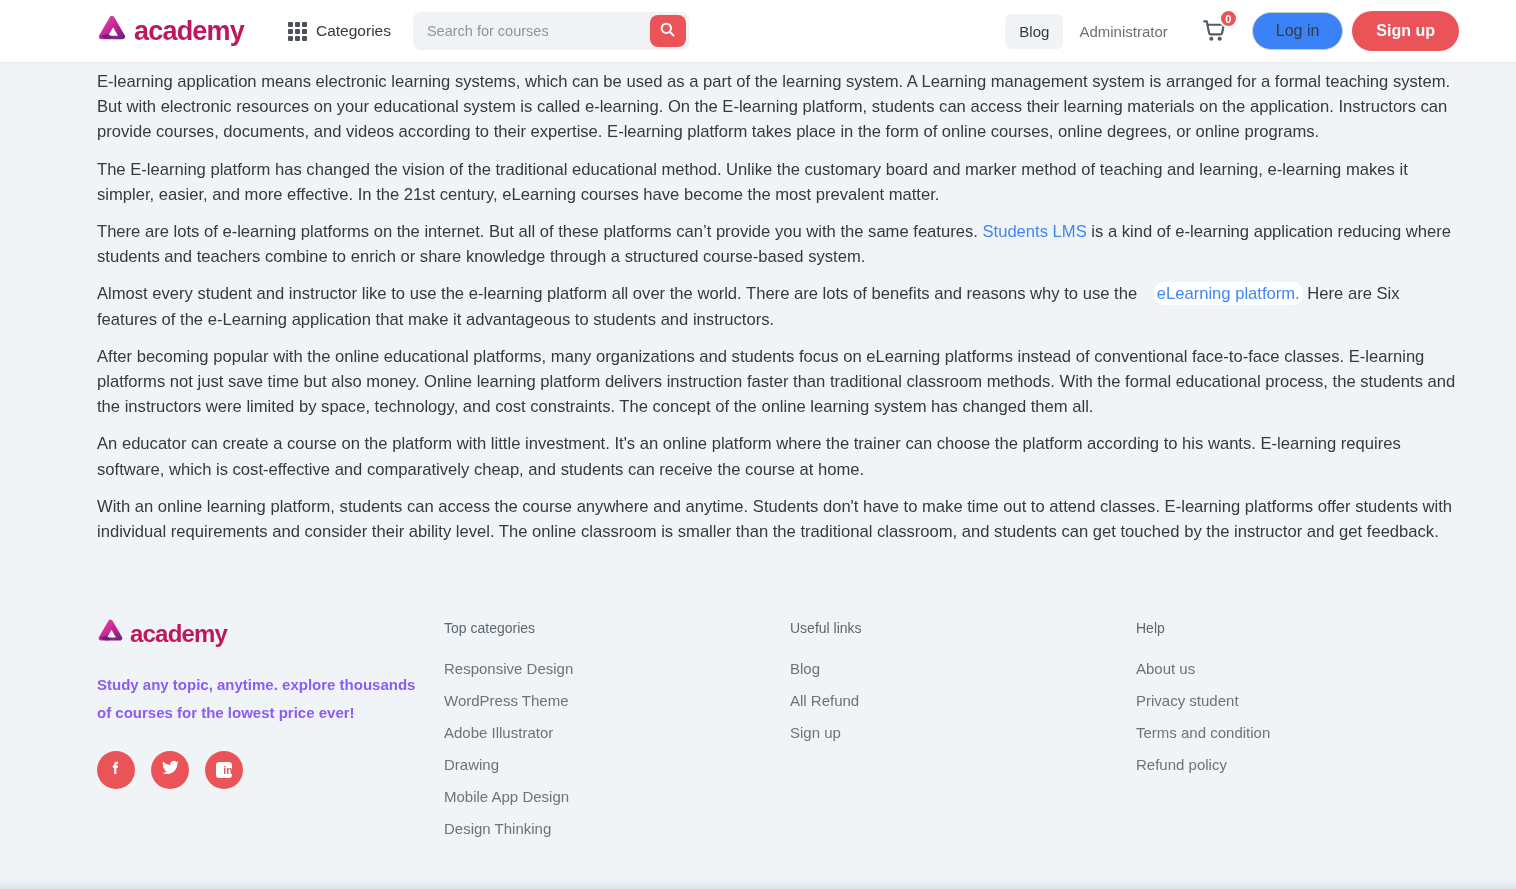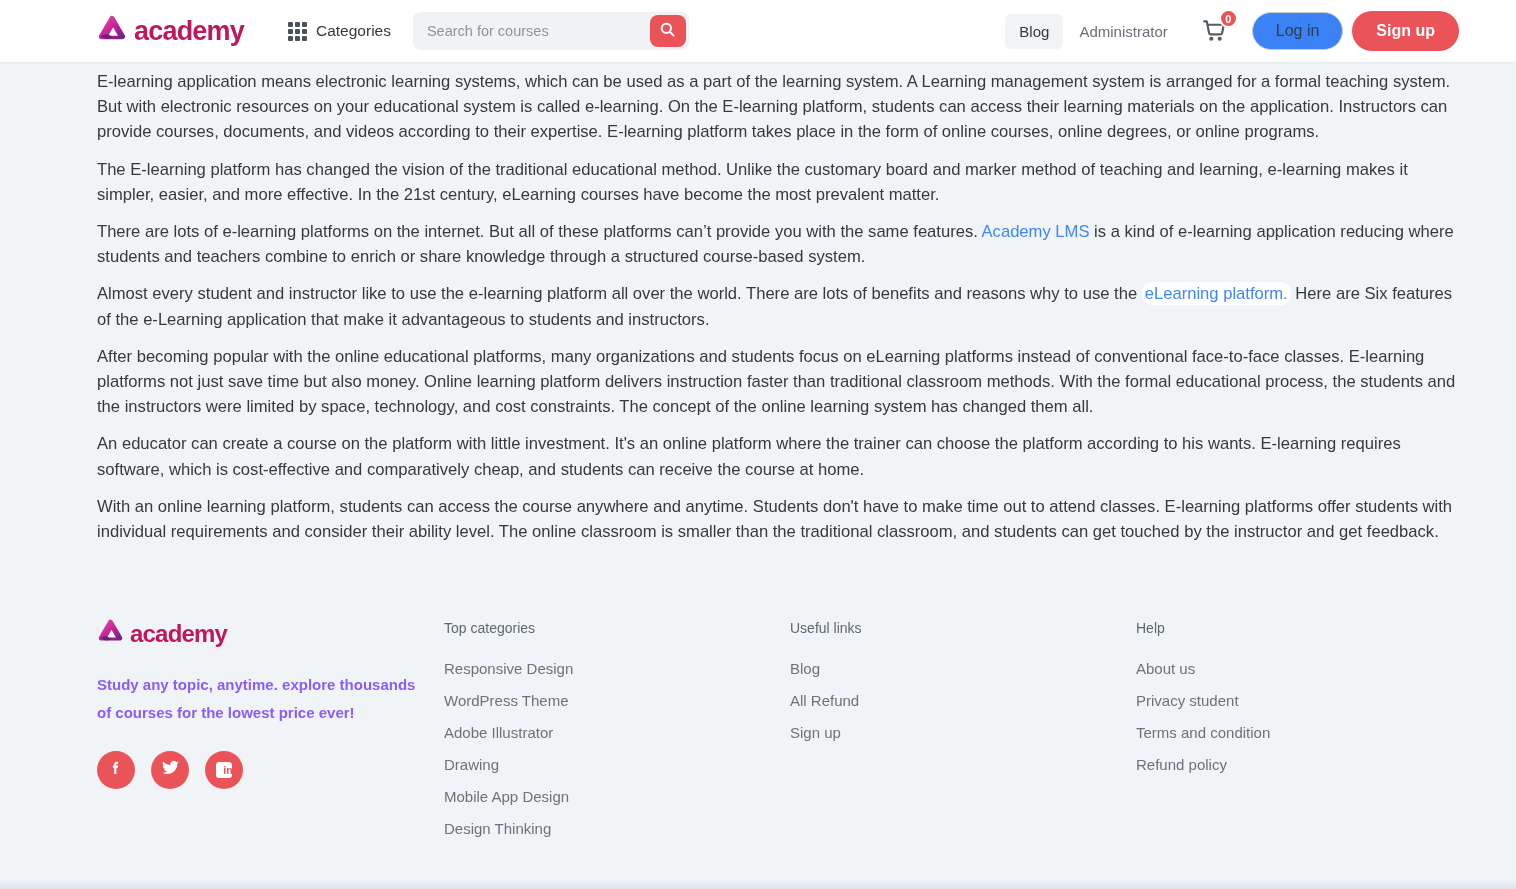--- a/index.html
+++ b/index.html
@@ -60,21 +60,21 @@
   .signup-btn {
     margin-left: 9px; background: #ea5459; border: none; border-radius: 21px;
     padding: 11px 24px; font-size: 16px; color: #fff; font-weight: 700; font-family: inherit; cursor: pointer;
   }
 
   
   .article { padding: 7px 59px 0 97px; }
   .article p { font-size: 16.6px; line-height: 25.2px; color: #343a40; margin: 0 0 12px; }
   .article p.gap { margin-top: 6px; }
   .tlink { color: #4186f5; text-decoration: none; cursor: pointer; }
-  .tlink.hl { background: #ffffff; padding: 2px 3px; border-radius: 10px; }
+  .tlink.hl { background: #ffffff; padding: 2px 3px; border-radius: 10px; margin-left: 12px; }
 
   
   .footer { display: flex; padding: 62px 57px 0 97px; }
   .fcol-brand { width: 347px; }
   .fcol { width: 346px; }
   .fcol:last-child { width: auto; }
   .footer-logo { display: flex; align-items: center; gap: 6px; margin-bottom: 22px; cursor: pointer; }
   .footer-logo .logo-text { font-size: 24px; }
   .tagline { font-size: 15px; font-weight: 700; color: #8b5cf6; line-height: 28px; max-width: 330px; margin-bottom: 24px; }
   .socials { display: flex; gap: 16px; }
@@ -159,21 +159,21 @@
     </div>
 
     <button class="login-btn">Log in</button>
     <button class="signup-btn">Sign up</button>
   </div>
 </header>
 
 <main class="article">
   <p><span>E-learning application means electronic learning systems, which can be used as a part of the learning system. A Learning management system is arranged for a formal teaching system. But with electronic resources on your educational system is called e-learning. On the E-learning platform, students can access their learning materials on the application. Instructors can provide courses, documents, and videos according to their expertise. E-learning platform takes place in the form of online courses, online degrees, or online programs.</span></p>
   <p><span>The E-learning platform has changed the vision of the traditional educational method. Unlike the customary board and marker method of teaching and learning, e-learning makes it simpler, easier, and more effective. In the 21st century, eLearning courses have become the most prevalent matter.</span></p>
-  <p><span>There are lots of e-learning platforms on the internet. But all of these platforms can’t provide you with the same features. </span><a class="tlink">Academy LMS</a><span> is a kind of e-learning application reducing where students and teachers combine to enrich or share knowledge through a structured course-based system.</span></p>
+  <p><span>There are lots of e-learning platforms on the internet. But all of these platforms can’t provide you with the same features. </span><a class="tlink">Students LMS</a><span> is a kind of e-learning application reducing where students and teachers combine to enrich or share knowledge through a structured course-based system.</span></p>
   <p class="gap"><span>Almost every student and instructor like to use the e-learning platform all over the world. There are lots of benefits and reasons why to use the </span><a class="tlink hl">eLearning platform.</a><span> Here are Six features of the e-Learning application that make it advantageous to students and instructors.</span></p>
   <p class="gap"><span>After becoming popular with the online educational platforms, many organizations and students focus on eLearning platforms instead of conventional face-to-face classes. E-learning platforms not just save time but also money. Online learning platform delivers instruction faster than traditional classroom methods. With the formal educational process, the students and the instructors were limited by space, technology, and cost constraints. The concept of the online learning system has changed them all.</span></p>
   <p><span>An educator can create a course on the platform with little investment. It's an online platform where the trainer can choose the platform according to his wants. E-learning requires software, which is cost-effective and comparatively cheap, and students can receive the course at home.</span></p>
   <p><span>With an online learning platform, students can access the course anywhere and anytime. Students don't have to make time out to attend classes. E-learning platforms offer students with individual requirements and consider their ability level. The online classroom is smaller than the traditional classroom, and students can get touched by the instructor and get feedback.</span></p>
 </main>
 
 <footer class="footer">
   <div class="fcol-brand">
     <div class="footer-logo">
       <span>

